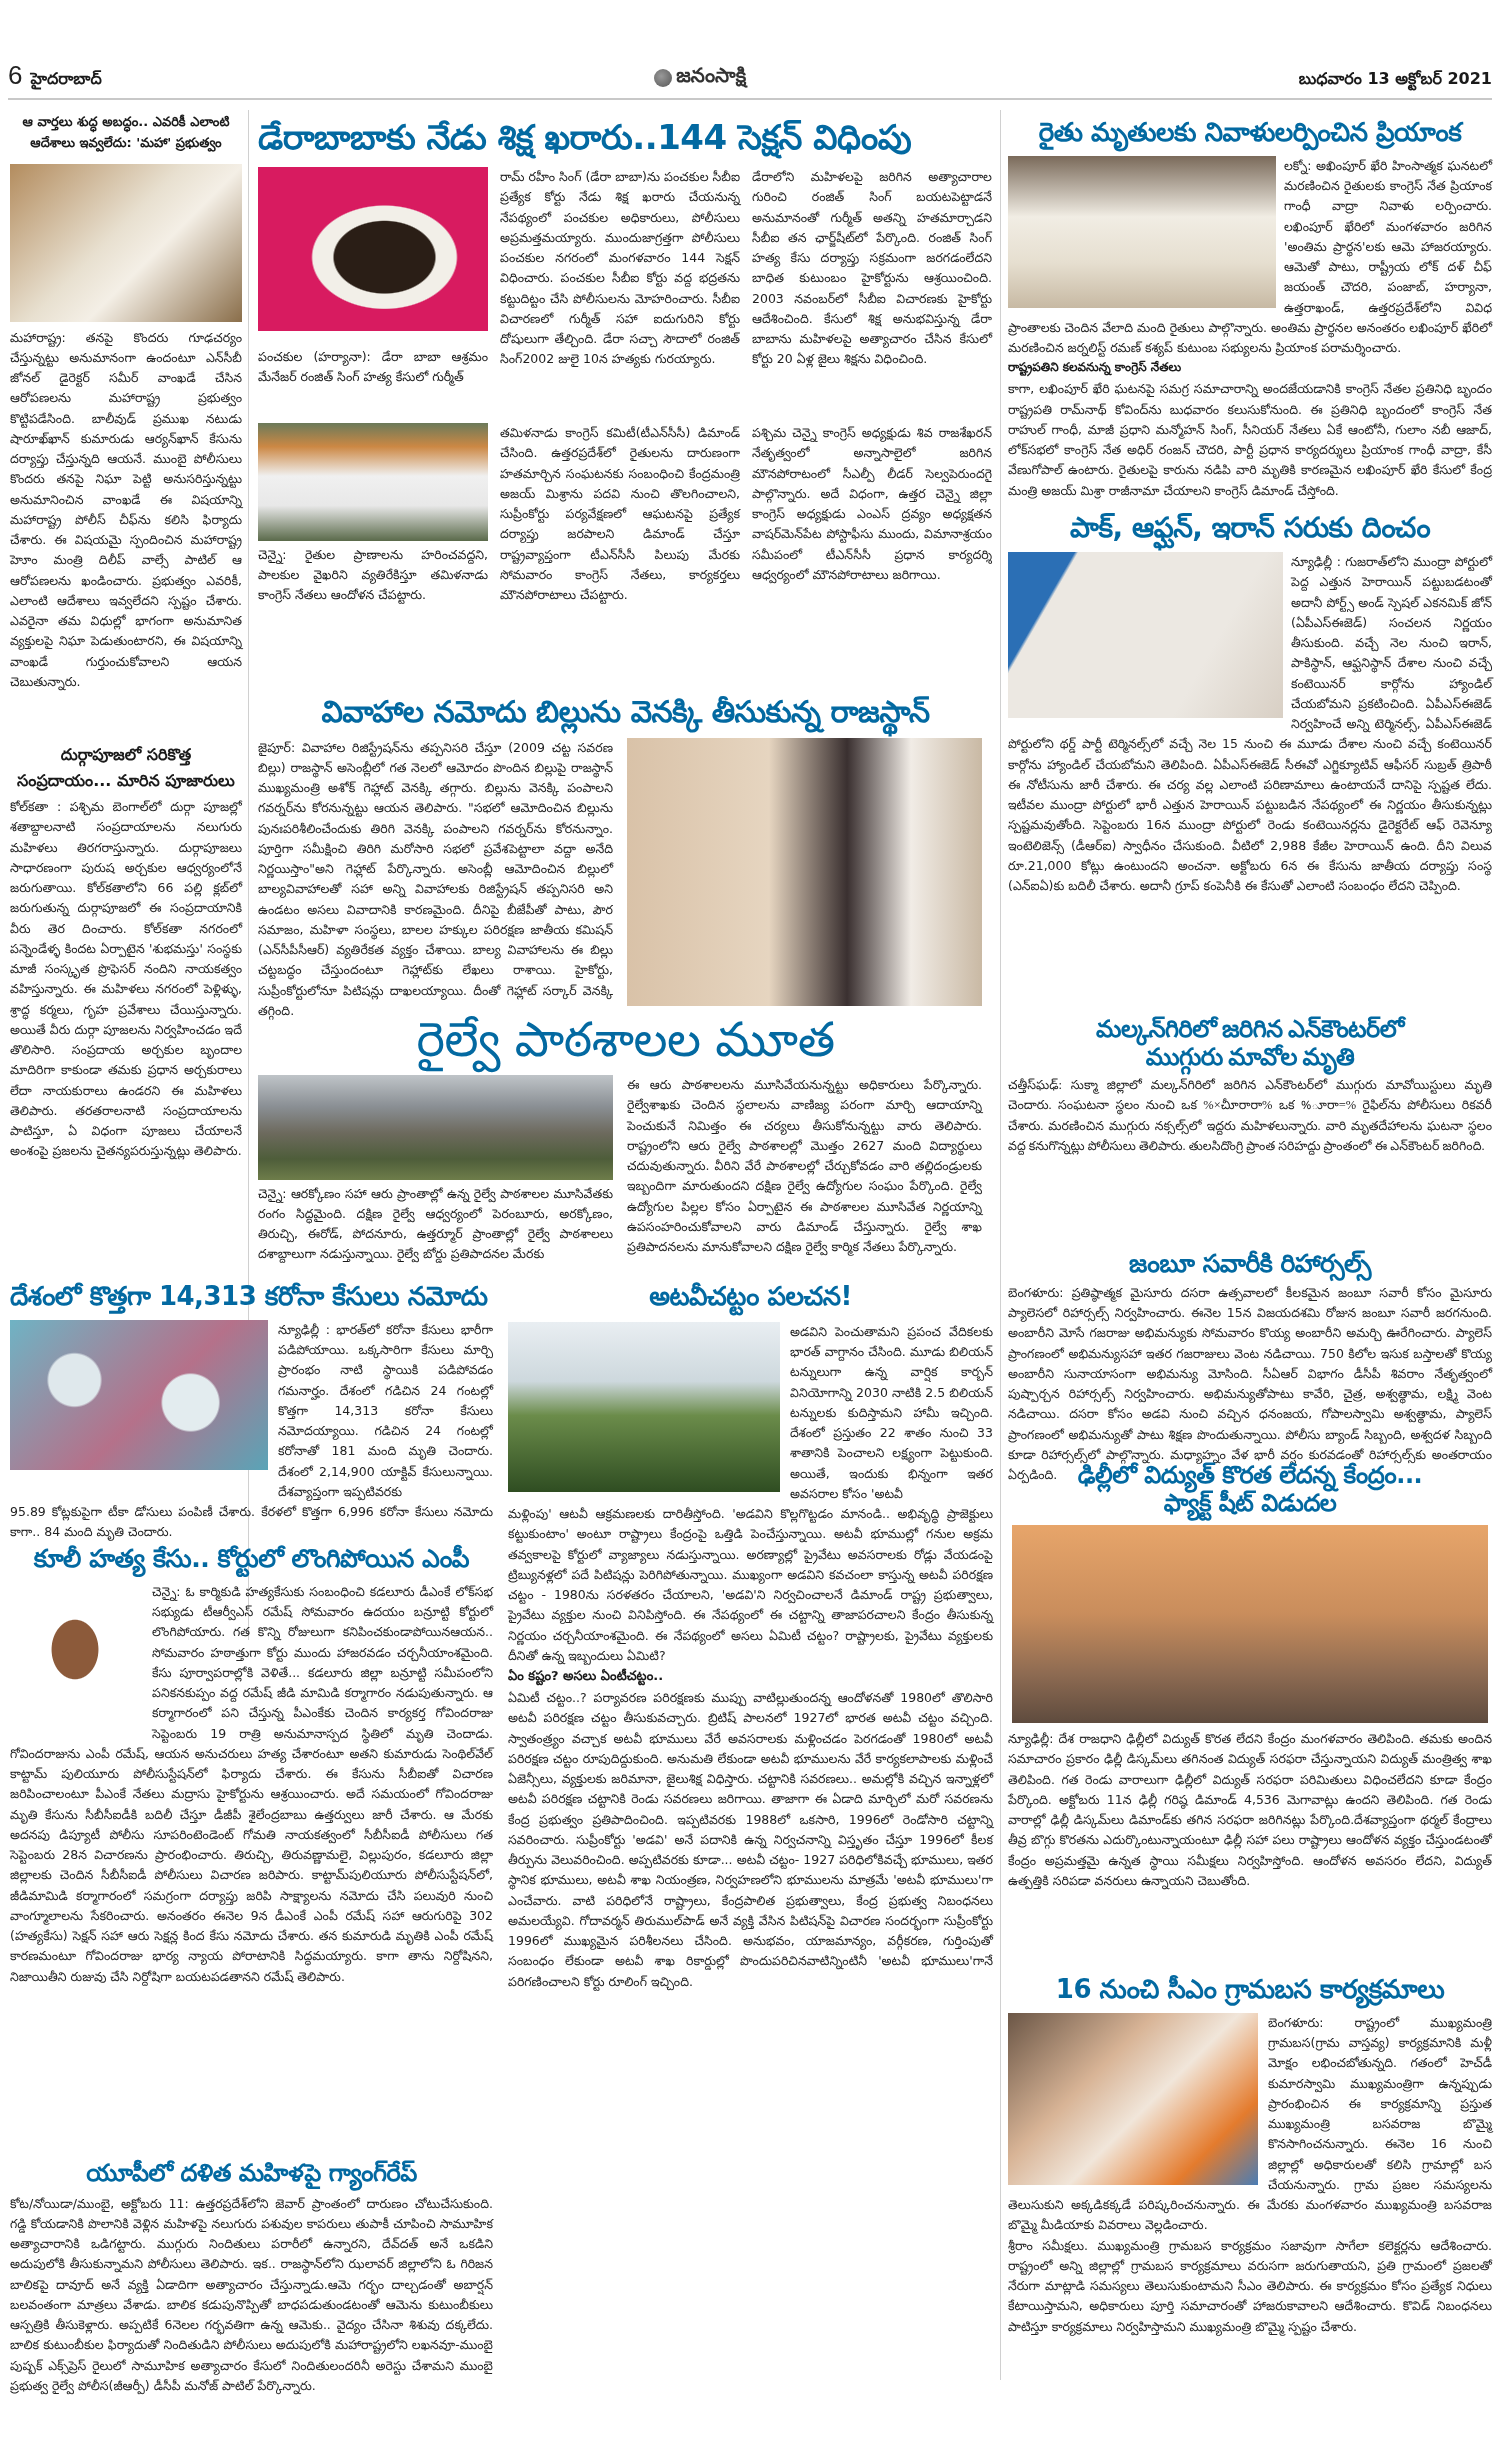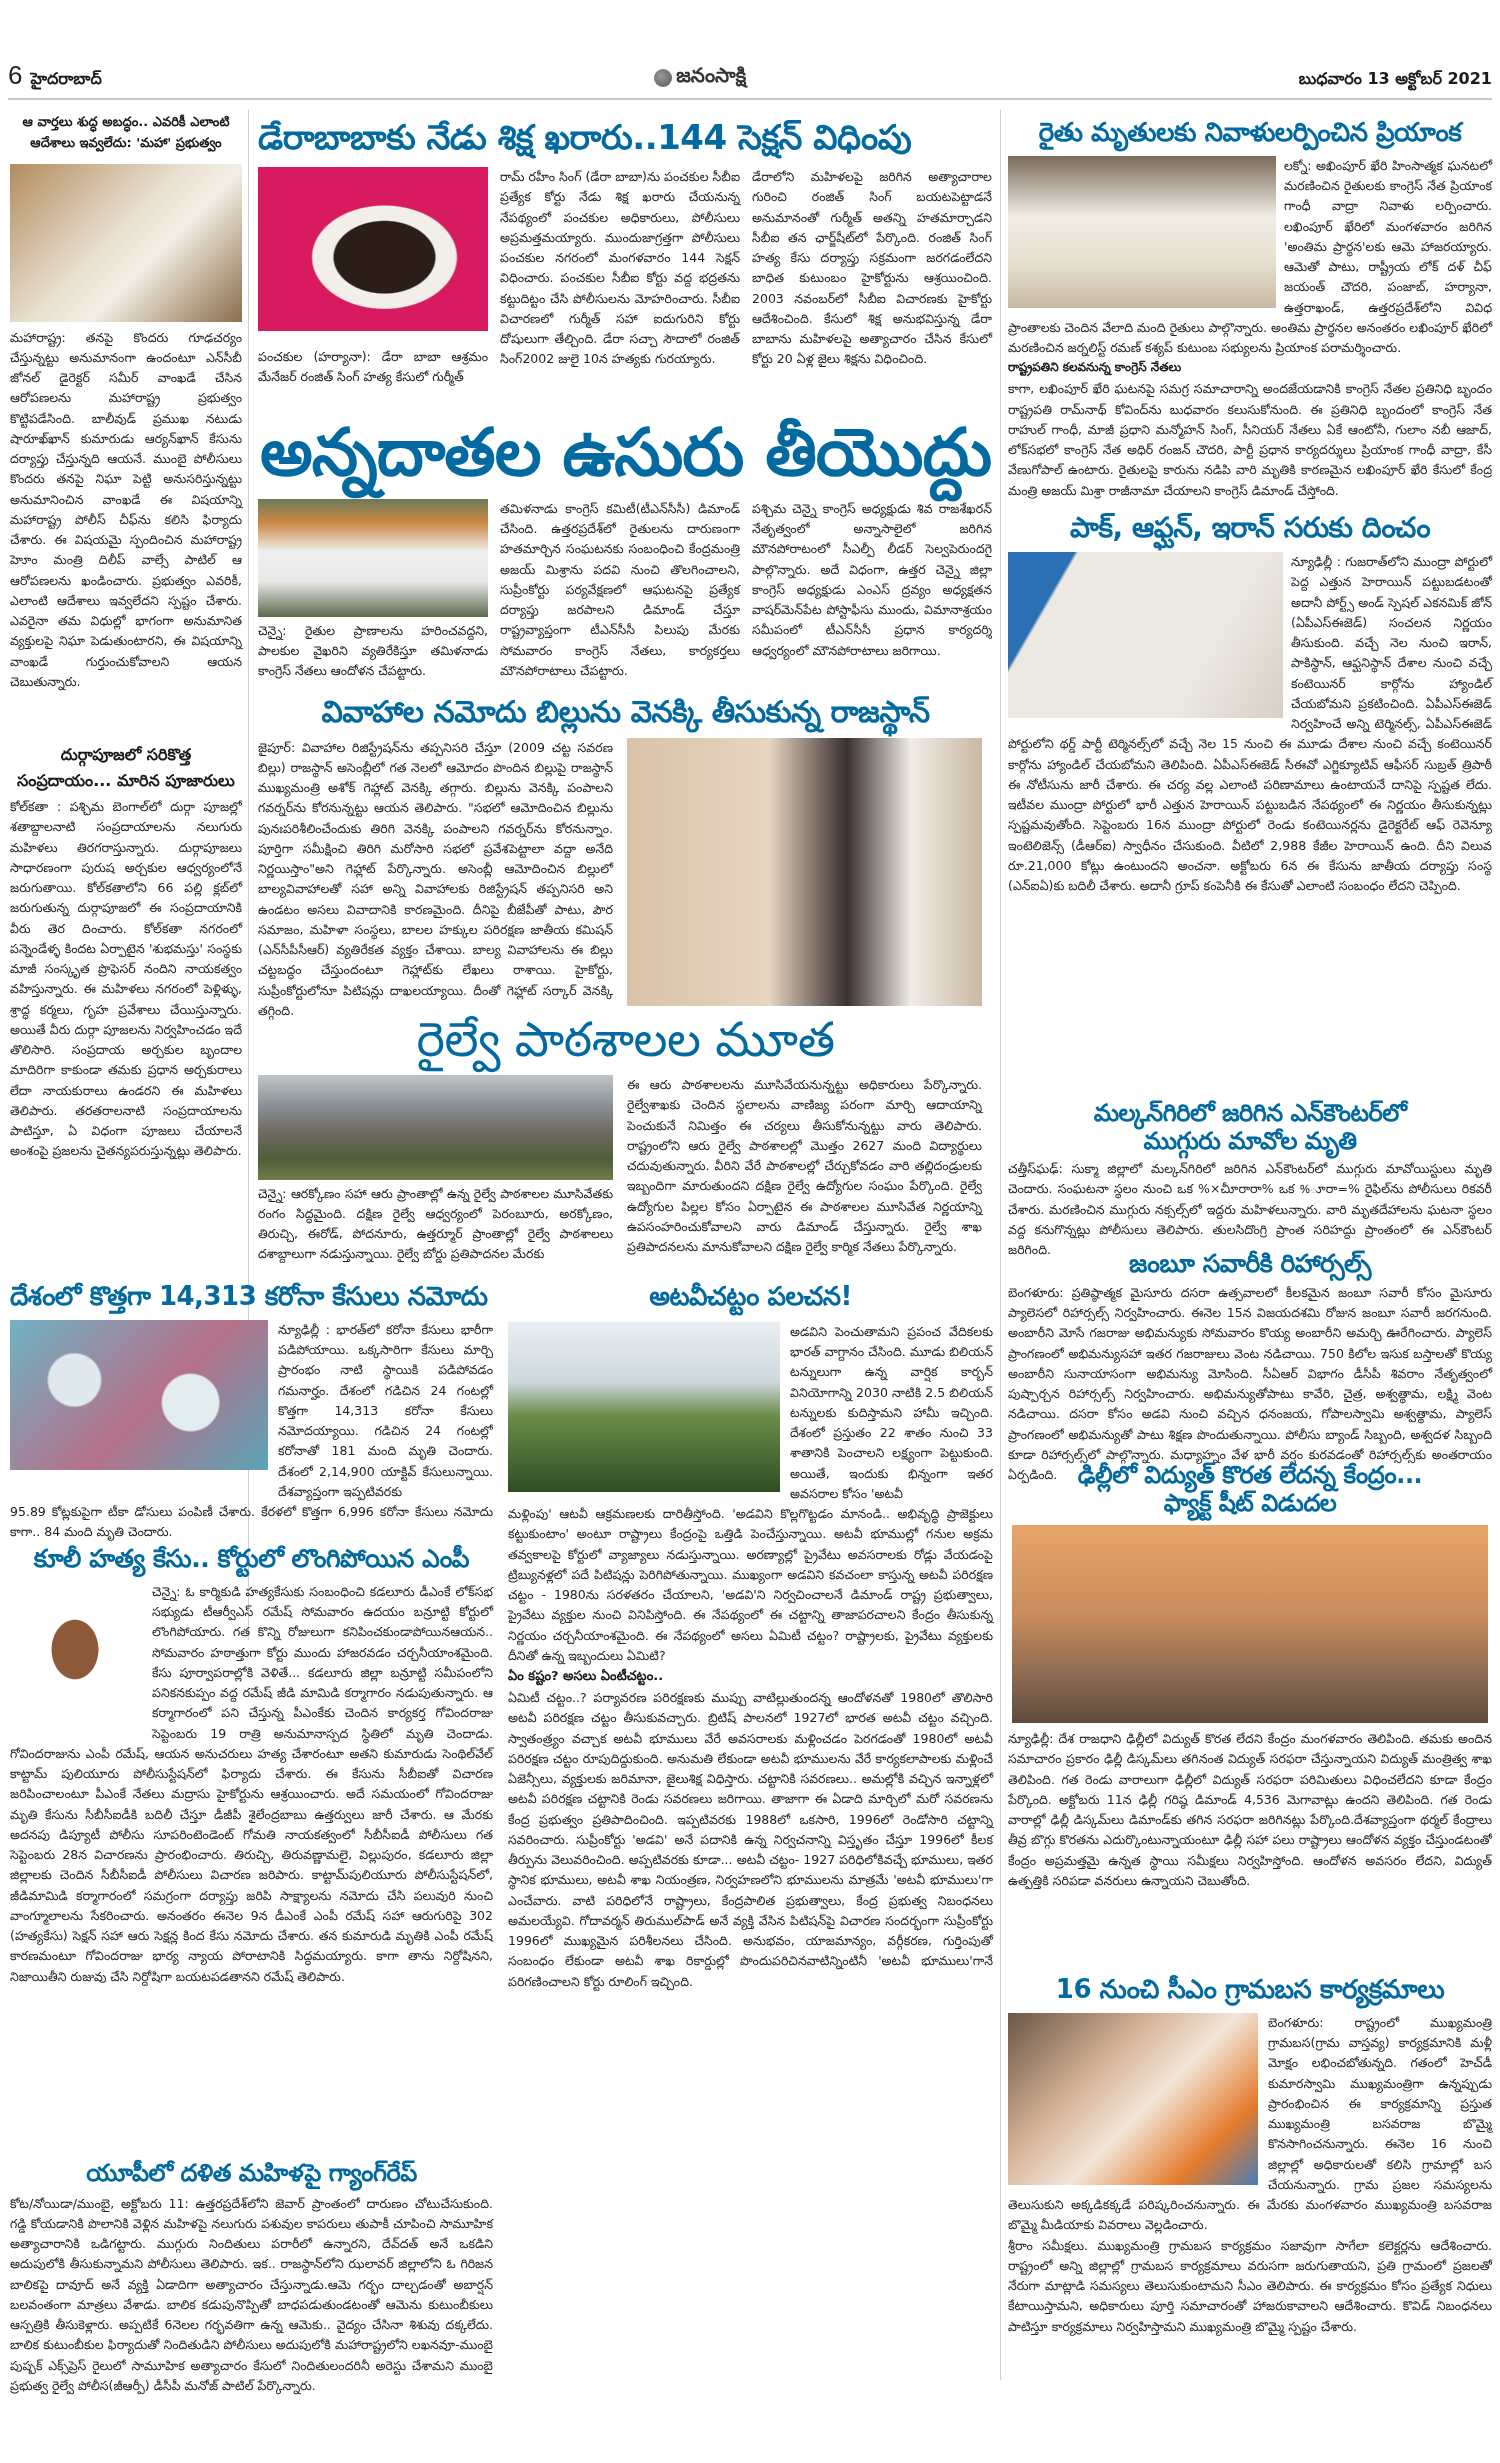--- a/index.html
+++ b/index.html
@@ -74,21 +74,20 @@
     <div style="width:230px;">
       <div class="img img-baba" style="height:164px;"></div>
       <p class="caption" style="margin-top:16px;">పంచకుల (హర్యానా): డేరా బాబా ఆశ్రమం మేనేజర్ రంజిత్ సింగ్ హత్య కేసులో గుర్మీత్</p>
     </div>
     <p class="body" style="width:240px;">రామ్ రహీం సింగ్ (డేరా బాబా)ను పంచకుల సీబీఐ ప్రత్యేక కోర్టు నేడు శిక్ష ఖరారు చేయనున్న నేపథ్యంలో పంచకుల అధికారులు, పోలీసులు అప్రమత్తమయ్యారు. ముందుజాగ్రత్తగా పోలీసులు పంచకుల నగరంలో మంగళవారం 144 సెక్షన్ విధించారు. పంచకుల సీబీఐ కోర్టు వద్ద భద్రతను కట్టుదిట్టం చేసి పోలీసులను మోహరించారు. సీబీఐ విచారణలో గుర్మీత్ సహా ఐదుగురిని కోర్టు దోషులుగా తేల్చింది. డేరా సచ్చా సౌదాలో రంజిత్ సింగ్‌2002 జులై 10న హత్యకు గురయ్యారు.</p>
     <p class="body" style="width:240px;">డేరాలోని మహిళలపై జరిగిన అత్యాచారాల గురించి రంజిత్ సింగ్ బయటపెట్టాడనే అనుమానంతో గుర్మీత్ అతన్ని హతమార్చాడని సీబీఐ తన ఛార్జ్‌షీట్‌లో పేర్కొంది. రంజిత్ సింగ్ హత్య కేసు దర్యాప్తు సక్రమంగా జరగడంలేదని బాధిత కుటుంబం హైకోర్టును ఆశ్రయించింది. 2003 నవంబర్‌లో సీబీఐ విచారణకు హైకోర్టు ఆదేశించింది. కేసులో శిక్ష అనుభవిస్తున్న డేరా బాబాను మహిళలపై అత్యాచారం చేసిన కేసులో కోర్టు 20 ఏళ్ల జైలు శిక్షను విధించింది.</p>
   </div>
 </section>
 
 <section class="col" style="left:258px; top:415px; width:735px;">
-  <h1 class="headline" style="font-size:66px; letter-spacing:-1px;">అన్నదాతల ఉసురు తీయొద్దు</h1>
   <div style="display:flex; gap:12px; margin-top:8px;">
     <div style="width:230px;">
       <div class="img img-protest" style="height:118px;"></div>
       <p class="caption" style="margin-top:4px;">చెన్నై: రైతుల ప్రాణాలను హరించవద్దని, పాలకుల వైఖరిని వ్యతిరేకిస్తూ తమిళనాడు కాంగ్రెస్ నేతలు ఆందోళన చేపట్టారు.</p>
     </div>
     <p class="body" style="width:240px;">తమిళనాడు కాంగ్రెస్ కమిటీ(టీఎన్‌సీసీ) డిమాండ్ చేసింది. ఉత్తరప్రదేశ్‌లో రైతులను దారుణంగా హతమార్చిన సంఘటనకు సంబంధించి కేంద్రమంత్రి అజయ్ మిశ్రాను పదవి నుంచి తొలగించాలని, సుప్రీంకోర్టు పర్యవేక్షణలో ఆఘటనపై ప్రత్యేక దర్యాప్తు జరపాలని డిమాండ్ చేస్తూ రాష్ట్రవ్యాప్తంగా టీఎన్‌సీసీ పిలుపు మేరకు సోమవారం కాంగ్రెస్ నేతలు, కార్యకర్తలు మౌనపోరాటాలు చేపట్టారు.</p>
     <p class="body" style="width:240px;">పశ్చిమ చెన్నై కాంగ్రెస్ అధ్యక్షుడు శివ రాజశేఖరన్ నేతృత్వంలో అన్నాసాలైలో జరిగిన మౌనపోరాటంలో సీఎల్పీ లీడర్ సెల్వపెరుందగై పాల్గొన్నారు. అదే విధంగా, ఉత్తర చెన్నై జిల్లా కాంగ్రెస్ అధ్యక్షుడు ఎంఎస్ ద్రవ్యం అధ్యక్షతన వాషర్‌మెన్‌పేట పోస్టాఫీసు ముందు, విమానాశ్రయం సమీపంలో టీఎన్‌సీసీ ప్రధాన కార్యదర్శి ఆధ్వర్యంలో మౌనపోరాటాలు జరిగాయి.</p>
   </div>
 </section>
 
@@ -155,21 +154,21 @@
 </section>
 
 <section class="col" style="left:1008px; top:512px; width:484px;">
   <h2 class="headline" style="font-size:28px;">పాక్, ఆఫ్ఘన్, ఇరాన్ సరుకు దించం</h2>
   <div style="margin-top:8px;">
     <div class="img img-heroin" style="float:left; width:275px; height:166px; margin:0 8px 4px 0;"></div>
     <p class="body">న్యూఢిల్లీ : గుజరాత్‌లోని ముంద్రా పోర్టులో పెద్ద ఎత్తున హెరాయిన్ పట్టుబడటంతో అదానీ పోర్ట్స్ అండ్ స్పెషల్ ఎకనమిక్ జోన్ (ఏపీఎస్ఈజెడ్) సంచలన నిర్ణయం తీసుకుంది. వచ్చే నెల నుంచి ఇరాన్, పాకిస్థాన్, ఆఫ్ఘనిస్థాన్ దేశాల నుంచి వచ్చే కంటెయినర్ కార్గోను హ్యాండిల్ చేయబోమని ప్రకటించింది. ఏపీఎస్ఈజెడ్ నిర్వహించే అన్ని టెర్మినల్స్, ఏపీఎస్ఈజెడ్ పోర్టులోని థర్డ్ పార్టీ టెర్మినల్స్‌లో వచ్చే నెల 15 నుంచి ఈ మూడు దేశాల నుంచి వచ్చే కంటెయినర్ కార్గోను హ్యాండిల్ చేయబోమని తెలిపింది. ఏపీఎస్ఈజెడ్ సీఈవో ఎగ్జిక్యూటివ్ ఆఫీసర్ సుబ్రత్ త్రిపాఠీ ఈ నోటీసును జారీ చేశారు. ఈ చర్య వల్ల ఎలాంటి పరిణామాలు ఉంటాయనే దానిపై స్పష్టత లేదు. ఇటీవల ముంద్రా పోర్టులో భారీ ఎత్తున హెరాయిన్ పట్టుబడిన నేపథ్యంలో ఈ నిర్ణయం తీసుకున్నట్లు స్పష్టమవుతోంది. సెప్టెంబరు 16న ముంద్రా పోర్టులో రెండు కంటెయినర్లను డైరెక్టరేట్ ఆఫ్ రెవెన్యూ ఇంటెలిజెన్స్ (డీఆర్ఐ) స్వాధీనం చేసుకుంది. వీటిలో 2,988 కేజీల హెరాయిన్ ఉంది. దీని విలువ రూ.21,000 కోట్లు ఉంటుందని అంచనా. అక్టోబరు 6న ఈ కేసును జాతీయ దర్యాప్తు సంస్థ (ఎన్ఐఏ)కు బదిలీ చేశారు. అదానీ గ్రూప్ కంపెనీకి ఈ కేసుతో ఎలాంటి సంబంధం లేదని చెప్పింది.</p>
   </div>
 </section>
 
-<section class="col" style="left:1008px; top:1100px; width:484px;">
+<section class="col" style="left:1008px; top:1016px; width:484px;font-family:Liberation Serif, serif;">
   <h2 class="headline" style="font-size:24px;">మల్కన్‌గిరిలో జరిగిన ఎన్‌కౌంటర్‌లో</h2>
   <h2 class="headline" style="font-size:24px;">ముగ్గురు మావోల మృతి</h2>
   <p class="body" style="margin-top:4px;">చత్తీస్‌ఘఢ్: సుక్మా జిల్లాలో మల్కన్‌గిరిలో జరిగిన ఎన్‌కౌంటర్‌లో ముగ్గురు మావోయిస్టులు మృతి చెందారు. సంఘటనా స్థలం నుంచి ఒక %×చీూరారా% ఒక %ూరా=% రైఫిల్‌ను పోలీసులు రికవరీ చేశారు. మరణించిన ముగ్గురు నక్సల్స్‌లో ఇద్దరు మహిళలున్నారు. వారి మృతదేహాలను ఘటనా స్థలం వద్ద కనుగొన్నట్లు పోలీసులు తెలిపారు. తులసిదొంగ్రి ప్రాంత సరిహద్దు ప్రాంతంలో ఈ ఎన్‌కౌంటర్ జరిగింది.</p>
 </section>
 
 <section class="col" style="left:1008px; top:1250px; width:484px;">
   <h2 class="headline" style="font-size:25px;">జంబూ సవారీకి రిహార్సల్స్</h2>
   <p class="body" style="margin-top:4px;">బెంగళూరు: ప్రతిష్ఠాత్మక మైసూరు దసరా ఉత్సవాలలో కీలకమైన జంబూ సవారీ కోసం మైసూరు ప్యాలెసలో రిహార్సల్స్ నిర్వహించారు. ఈనెల 15న విజయదశమి రోజున జంబూ సవారీ జరగనుంది. అంబారీని మోసే గజరాజు అభిమన్యుకు సోమవారం కొయ్య అంబారీని అమర్చి ఊరేగించారు. ప్యాలెస్ ప్రాంగణంలో అభిమన్యుసహా ఇతర గజరాజులు వెంట నడిచాయి. 750 కిలోల ఇసుక బస్తాలతో కొయ్య అంబారీని సునాయాసంగా అభిమన్యు మోసింది. సీఏఆర్ విభాగం డీసీపీ శివరాం నేతృత్వంలో పుష్పార్చన రిహార్సల్స్ నిర్వహించారు. అభిమన్యుతోపాటు కావేరి, చైత్ర, అశ్వత్థామ, లక్ష్మి వెంట నడిచాయి. దసరా కోసం అడవి నుంచి వచ్చిన ధనంజయ, గోపాలస్వామి అశ్వత్థామ, ప్యాలెస్ ప్రాంగణంలో అభిమన్యుతో పాటు శిక్షణ పొందుతున్నాయి. పోలీసు బ్యాండ్ సిబ్బంది, అశ్వదళ సిబ్బంది కూడా రిహార్సల్స్‌లో పాల్గొన్నారు. మధ్యాహ్నం వేళ భారీ వర్షం కురవడంతో రిహార్సల్స్‌కు అంతరాయం ఏర్పడింది.</p>
 </section>
 

